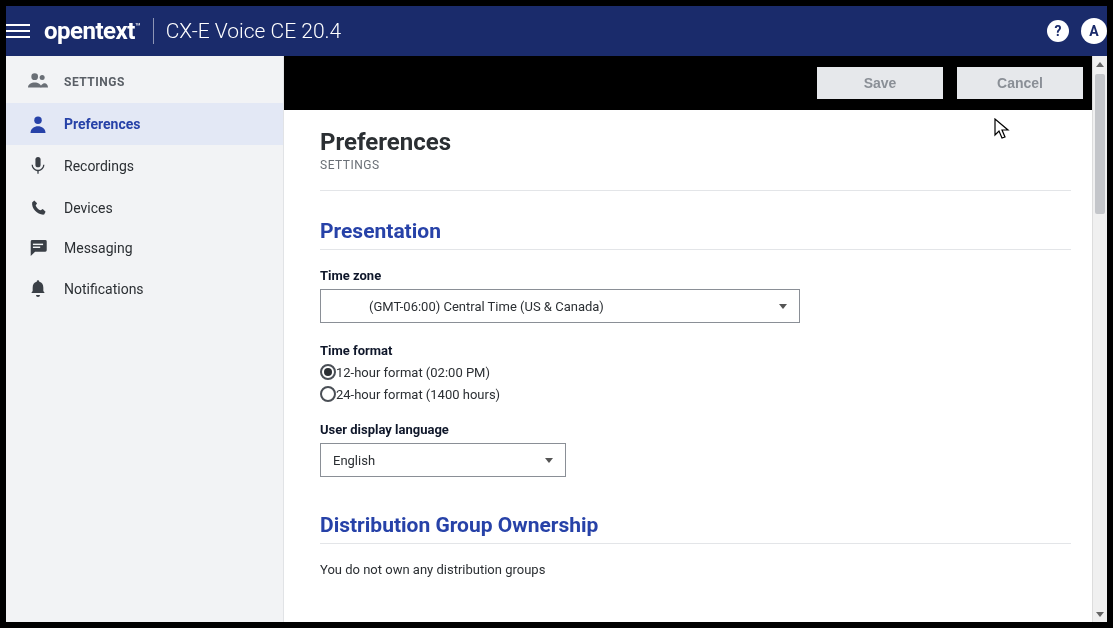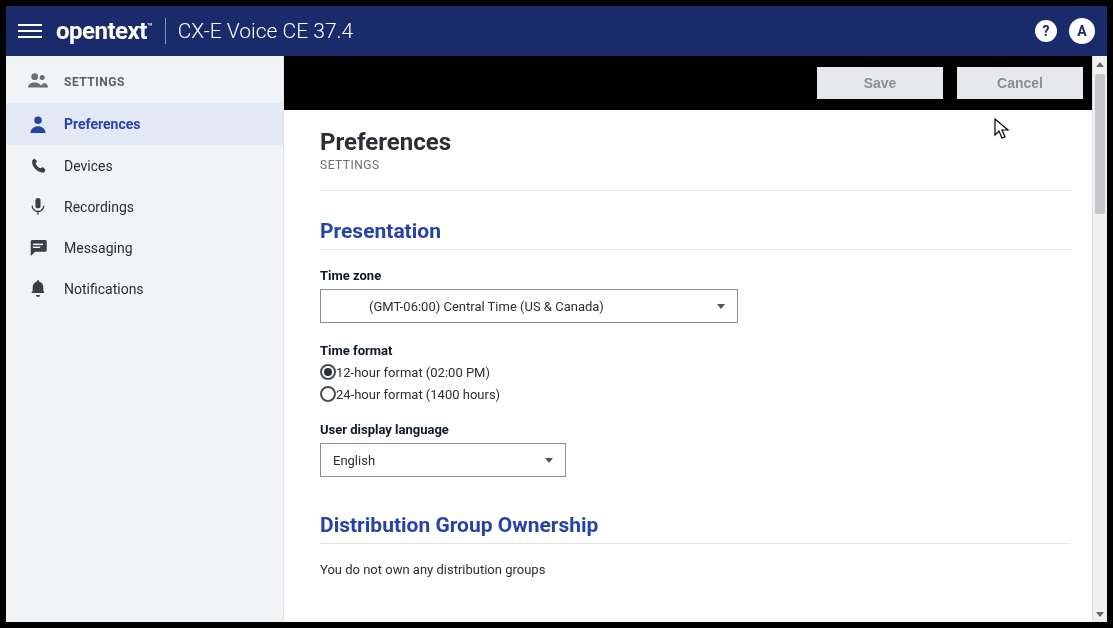--- a/index.html
+++ b/index.html
@@ -18,21 +18,21 @@
     display: flex;
     flex-direction: column;
     overflow: hidden;
     position: relative;
   }
   .titlebar {
     background: #1a2b6b;
     height: 50px;
     display: flex;
     align-items: center;
-    padding: 0 12px;
+    padding: 0 0;
     color: #fff;
     flex-shrink: 0;
   }
   .hamburger {
     width: 24px;
     height: 24px;
     display: flex;
     flex-direction: column;
     justify-content: center;
     gap: 4px;
@@ -179,21 +179,21 @@
     display: flex;
     align-items: center;
     justify-content: space-between;
     padding: 0 12px;
     font-size: 13px;
     color: #2b2f33;
     background: #fff;
     cursor: pointer;
     margin-bottom: 20px;
   }
-  .select.wide { width: 418px; padding-left: 48px; }
+  .select.wide { width: 480px; padding-left: 48px; }
   .select.narrow { width: 246px; }
   .caret {
     width: 0; height: 0;
     border-left: 4px solid transparent;
     border-right: 4px solid transparent;
     border-top: 5px solid #555;
   }
   .radio-row {
     display: flex; align-items: center; gap: 0;
     font-size: 13px; color: #2b2f33; margin-bottom: 6px;
@@ -241,21 +241,21 @@
   <div class="titlebar">
     <div class="hamburger">
       <span></span>
         <span></span>
         <span></span>
     </div>
     <span class="brand">
       <span>opentext</span><span class="tm">™</span>
     </span>
     <div class="divider-v"></div>
-    <span class="product">CX-E Voice CE 37.4</span>
+    <span class="product">CX-E Voice CE 20.4</span>
     <div class="titlebar-right">
       <div class="help-icon">?</div>
       <div class="avatar">A</div>
     </div>
   </div>
 
   <div class="body">
     <div class="sidebar">
       <div class="sidebar-header">
         <span class="ico">
@@ -274,35 +274,35 @@
           <svg width="18" height="18" viewBox="0 0 24 24" fill="#2742a8">
               <circle cx="12" cy="7" r="5"></circle>
               <path d="M2 24c0-6 5-9 10-9s10 3 10 9H2z"></path>
             </svg>
         </span>
         <span>Preferences</span>
       </div>
 
       <div class="nav-item">
         <span class="ico">
-          <svg width="17" height="17" viewBox="0 0 24 24" fill="#3a3f46">
-              <path d="M6 2l4 4-2 3c1 3 4 6 7 7l3-2 4 4-2 4c-9 1-18-8-17-17l3-3z"></path>
-            </svg>
-        </span>
-        <span>Devices</span>
-      </div>
-
-      <div class="nav-item">
-        <span class="ico">
           <svg width="16" height="18" viewBox="0 0 24 28" fill="#3a3f46">
               <rect x="8" y="0" width="8" height="16" rx="4"></rect>
               <path d="M4 12a8 8 0 0016 0h2a10 10 0 01-9 10v4h-2v-4A10 10 0 012 12h2z"></path>
             </svg>
         </span>
         <span>Recordings</span>
+      </div>
+
+      <div class="nav-item">
+        <span class="ico">
+          <svg width="17" height="17" viewBox="0 0 24 24" fill="#3a3f46">
+              <path d="M6 2l4 4-2 3c1 3 4 6 7 7l3-2 4 4-2 4c-9 1-18-8-17-17l3-3z"></path>
+            </svg>
+        </span>
+        <span>Devices</span>
       </div>
 
       <div class="nav-item">
         <span class="ico">
           <svg width="18" height="16" viewBox="0 0 24 22" fill="#3a3f46">
               <path d="M2 0h20a2 2 0 012 2v12a2 2 0 01-2 2H8l-6 6V2a2 2 0 012-2z"></path>
               <rect x="5" y="5" width="14" height="2" fill="#f2f3f5"></rect>
               <rect x="5" y="9" width="10" height="2" fill="#f2f3f5"></rect>
             </svg>
         </span>

